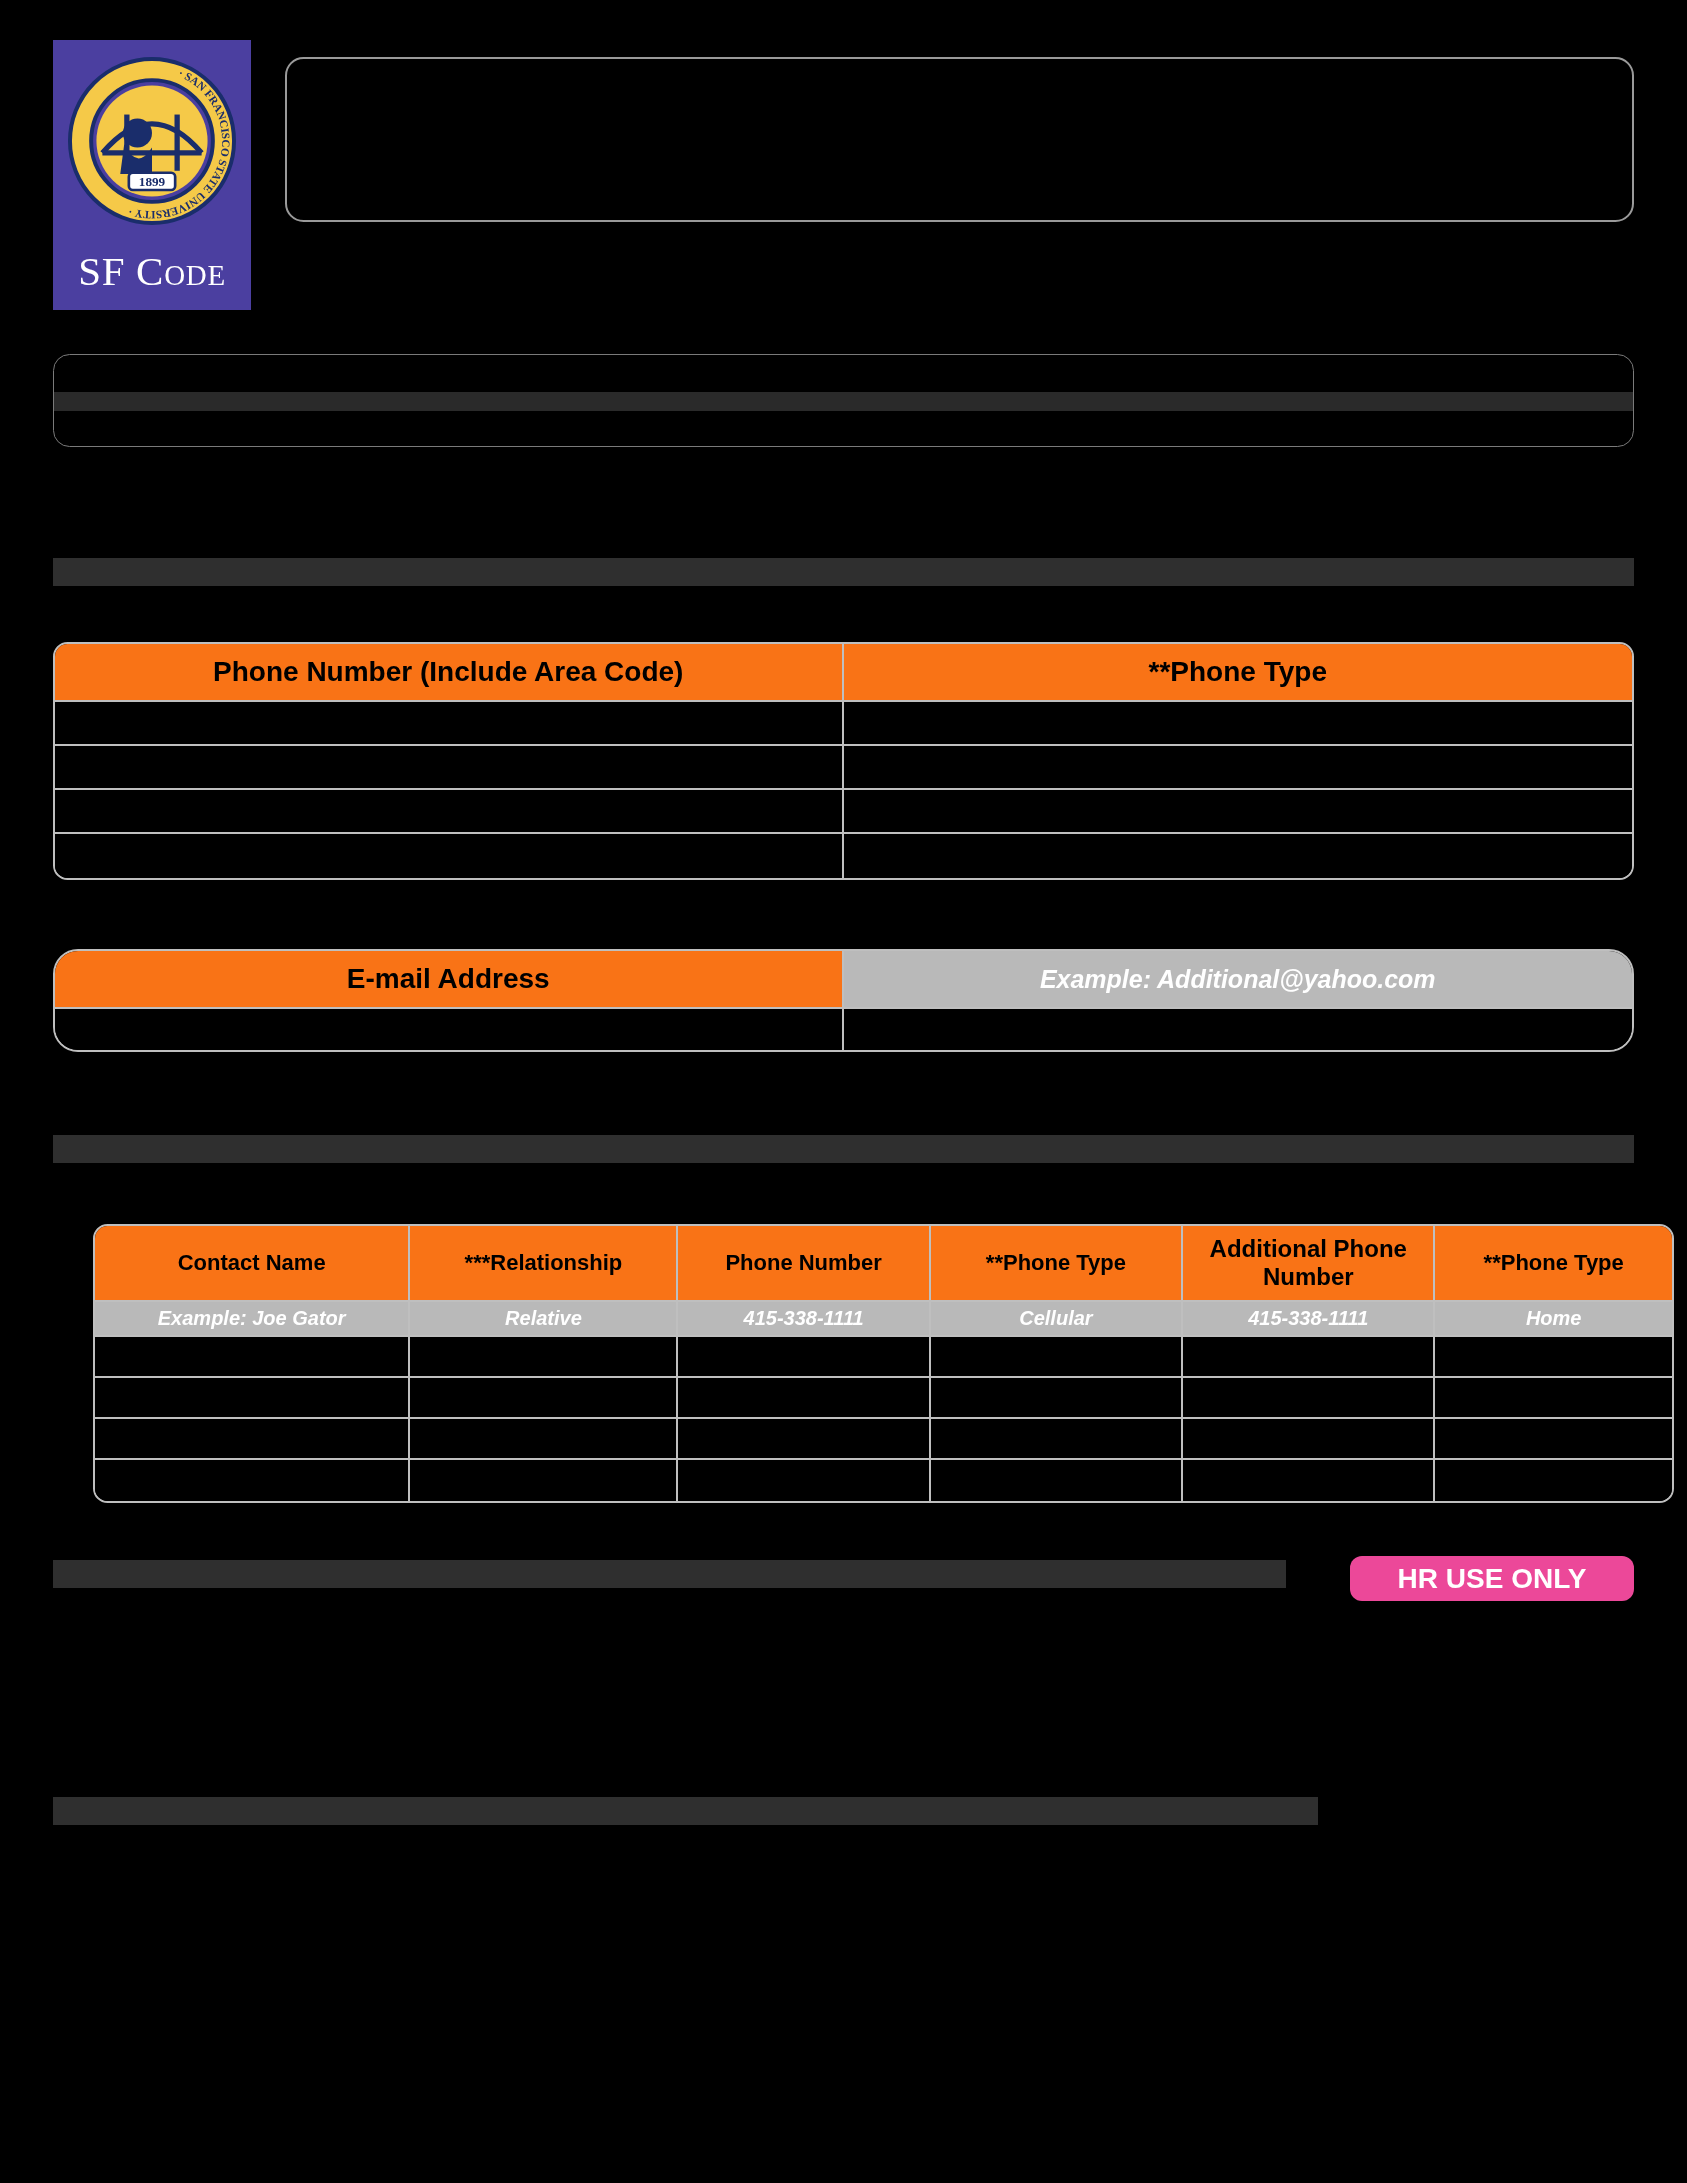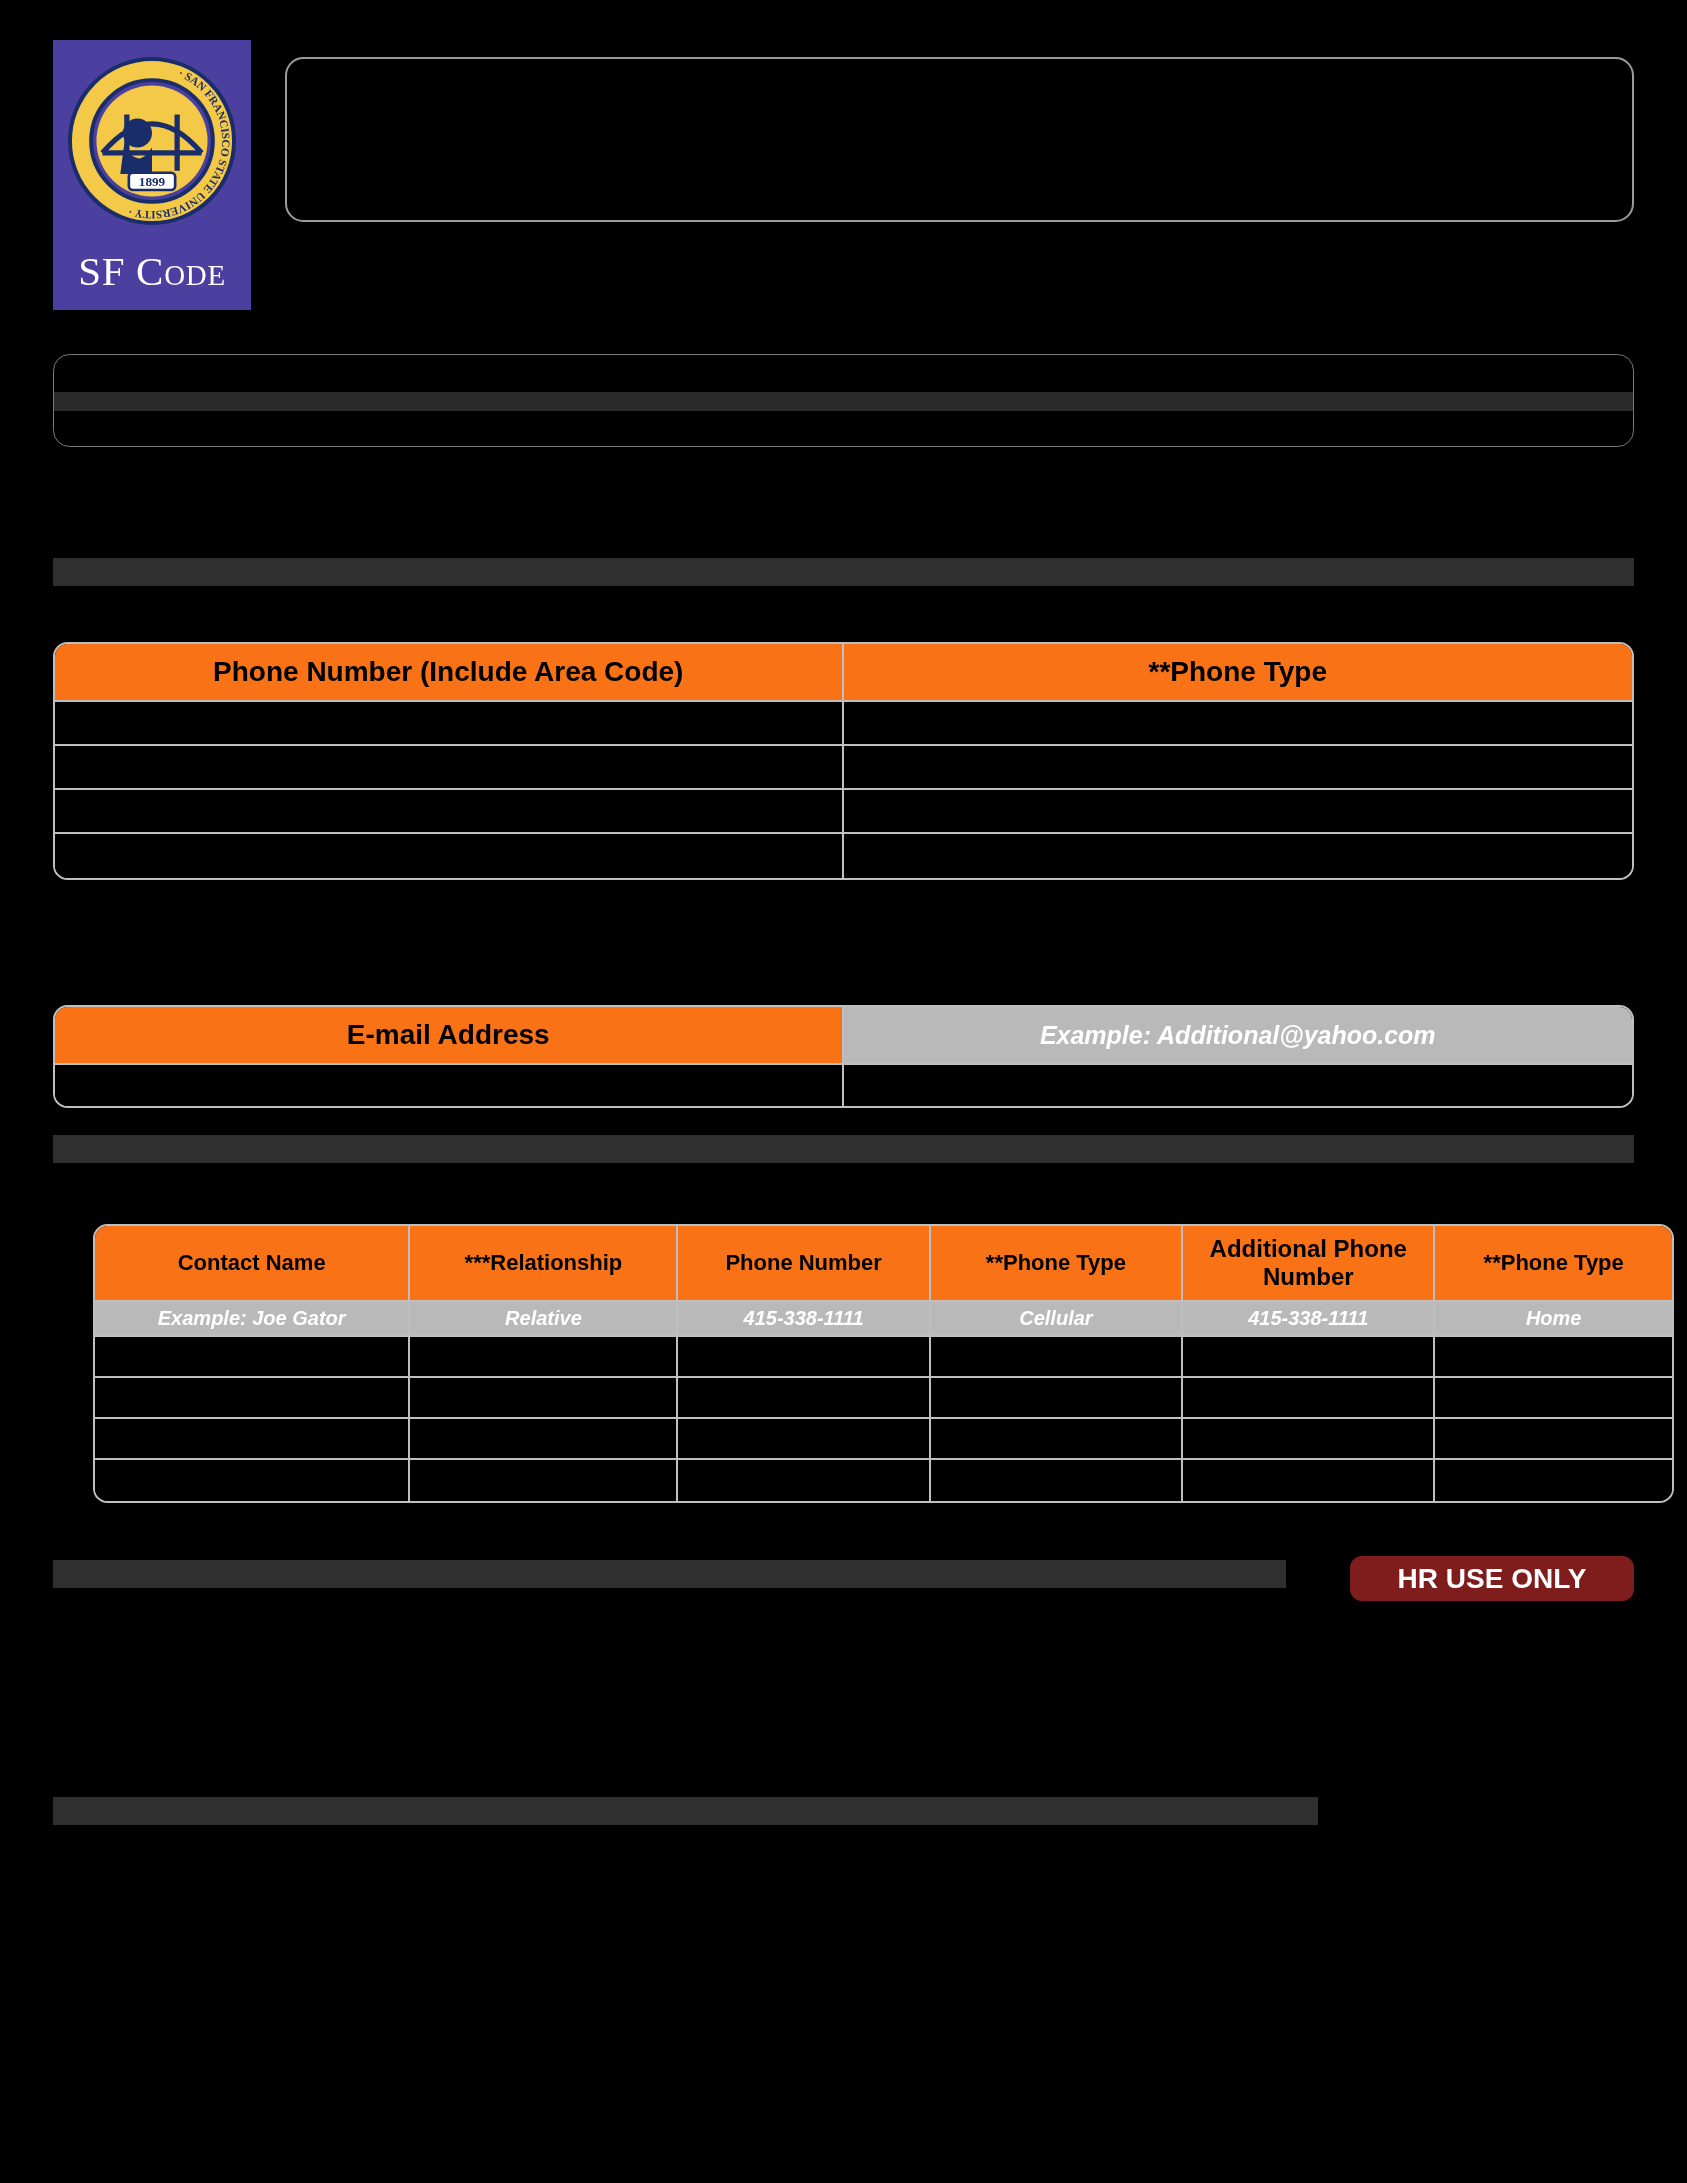--- a/index.html
+++ b/index.html
@@ -79,21 +79,21 @@
   .bar.email   { top: 1095px; width: 100%; }
   .bar.sig     { top: 1520px; width: 78%; }
   .bar.cert    { top: 1757px; width: 80%; }
 
   .hr-badge {
     position: absolute;
     top: 1516px;
     right: 0;
     width: 284px;
     height: 45px;
-    background: #7f1d1d;
+    background: #ec4899;
     color: #fff;
     font-weight: bold;
     font-size: 28px;
     border-radius: 12px;
     display: flex;
     align-items: center;
     justify-content: center;
   }
 
   
@@ -133,21 +133,21 @@
   td.blank {
     background: #000;
     height: 44px;
   }
 
   
   table.phone { top: 602px; }
   table.phone th.header, table.phone td { width: 50%; }
 
   
-  table.email { top: 965px; }
+  table.email { top: 909px; border-radius: 25px; }
   table.email th.header { width: 50%; font-size: 28px; }
   table.email td.example { font-size: 25px; }
   table.email td.blank { height: 41px; }
 
   
   table.contacts { top: 1184px; margin-left: 40px; }
   table.contacts th.header { font-size: 22px; padding: 9.3px 4px; }
   table.contacts th.header.small { font-size: 24px; line-height: 1.15; }
   table.contacts td.example { font-size: 20px; padding: 5.3px 2.6px; }
   table.contacts td.blank { height: 41px; }

